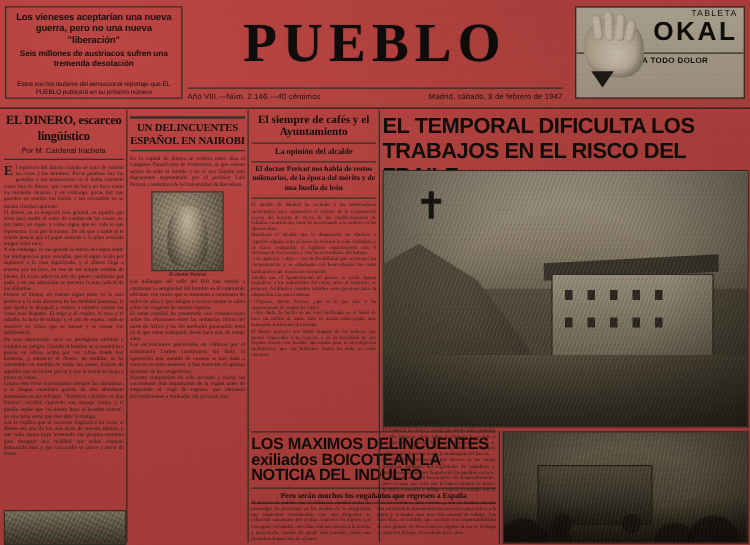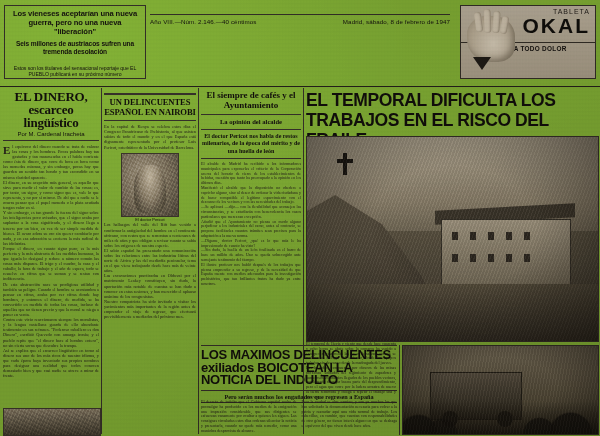--- a/index.html
+++ b/index.html
@@ -8,21 +8,21 @@
     background: #6b6357;
   }
   body {
     font-family: "Liberation Serif", serif;
   }
   #page {
     position: relative;
     width: 600px;
     height: 436px;
     overflow: hidden;
-    background: #84cc16;
+    background: #ef4444;
     filter: saturate(0.75);
   }
   
   #page::before {
     content: "";
     position: absolute;
     inset: 0;
     background:
       radial-gradient(ellipse at 12% 8%, rgba(255,250,235,0.55), rgba(255,250,235,0) 45%),
       radial-gradient(ellipse at 85% 90%, rgba(90,75,55,0.35), rgba(90,75,55,0) 55%),
@@ -231,21 +231,21 @@
   .dropcap::first-letter {
     font-size: 11px;
     font-weight: bold;
     float: left;
     line-height: 10px;
     padding: 1px 2px 0 0;
   }
 
   
   #col1 { left: 3px; top: 90px; width: 96px; }
-  #col1 .hl { font-size: 13px; line-height: 13px; letter-spacing: -0.2px;}
+  #col1 .hl { font-size: 10px; line-height: 13px; letter-spacing: -0.2px;}
 
   
   #col2 { left: 104px; top: 90px; width: 92px; }
   #col2 .hl { font-size: 8.6px; line-height: 9.6px; letter-spacing: -0.1px; }
   .photo {
     position: relative;
     background:
       radial-gradient(ellipse at 40% 35%, #b9ad95 0%, #8e8268 55%, #5d5441 100%);
     border: 1px solid #443c30;
     overflow: hidden;
@@ -431,20 +431,21 @@
 
     <div class="masthead">
 
       <div class="mast-left">
         <div class="l1">Los vieneses aceptarían una nueva guerra, pero no una nueva "liberación"</div>
         <div class="l2">Seis millones de austriacos sufren una tremenda desolación</div>
         <div class="l3">Estos son los titulares del sensacional reportaje que EL PUEBLO publicará en su próximo número</div>
       </div>
 
       <div class="mast-center">
+        <div class="title">PUEBLO</div>
         <div class="subline">
           <span>Año VIII.—Núm. 2.146.—40 céntimos</span>
           <span>Madrid, sábado, 8 de febrero de 1947</span>
         </div>
       </div>
 
       <div class="mast-right">
         <div class="ad-hand">
           <span style="left:8px; top:-4px; width:7px; height:20px; transform:rotate(-8deg);"></span>
           <span style="left:17px; top:-7px; width:7px; height:24px; transform:rotate(-2deg);"></span>

